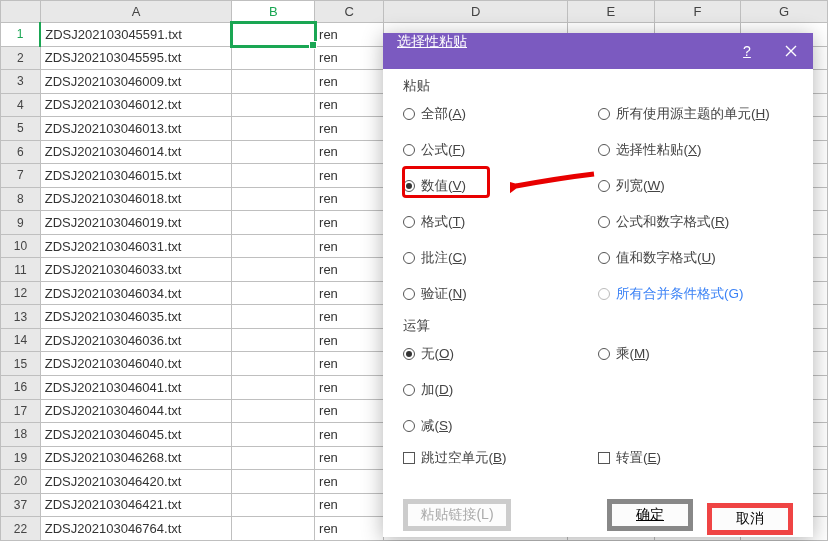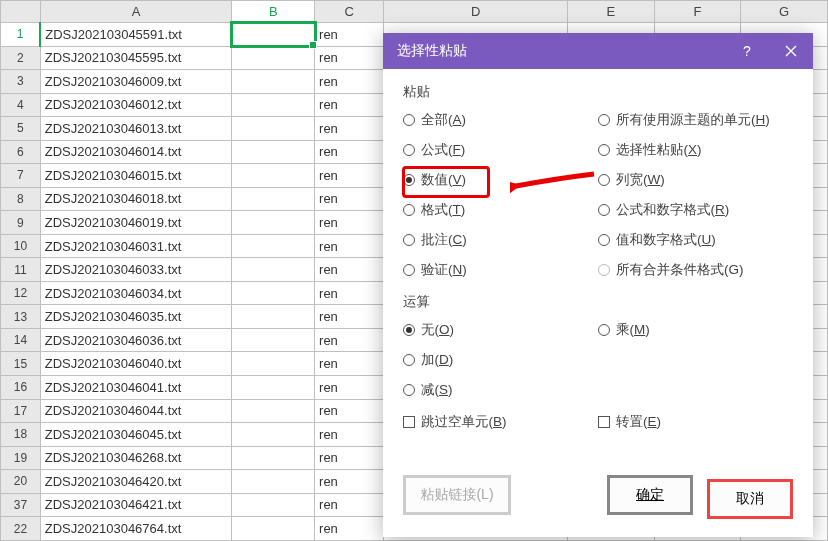--- a/index.html
+++ b/index.html
@@ -17,39 +17,39 @@
   .colD { width: 180px; }
   .colE { width: 85px; }
   .colF { width: 85px; }
   .colG { width: 85px; }
   .sel { outline: 3px solid #1aa653; outline-offset: -1px; position: relative; }
   .sel::after { content: ""; position: absolute; right: -3px; bottom: -3px; width: 6px; height: 6px; background: #1aa653; border: 1px solid #fff; }
   .sheet th.col.activeCol { background: #fff; border-bottom: 2px solid #1aa653; color: #1aa653; }
   .sheet th.row.activeRow { background: #fff; border-right: 2px solid #1aa653; color: #1aa653; }
 
   .dialog { position: absolute; left: 383px; top: 33px; width: 430px; height: 504px; background: #fff; box-shadow: 0 3px 20px rgba(0,0,0,.3); display: flex; flex-direction: column; }
-  .titlebar { height: 36px; background: #7b5ac0; color: #fff; display: flex; align-items: center; padding-left: 14px; font-size: 14px; }
+  .titlebar { height: 36px; background: #7b5ac0; color: #fff; display: flex; align-items: flex-start; padding-left: 14px; font-size: 14px; text-decoration: underline; }
   .titlebar .spacer { flex: 1; }
   .titlebar .tb-btn { width: 44px; height: 36px; display: flex; align-items: center; justify-content: center; cursor: pointer; }
-  .dlgbody { flex: 1; padding: 14px 20px 0 20px; color: #444; }
+  .dlgbody { flex: 1; padding: 8px 20px 0 20px; color: #444; }
   .group-title { font-size: 13.5px; margin-bottom: 10px; }
   .group { display: flex; margin-bottom: 14px; }
-  .col-left, .col-right { flex: 1; display: flex; flex-direction: column; gap: 12px; }
+  .col-left, .col-right { flex: 1; display: flex; flex-direction: column; gap: 18px; }
   .opt { display: flex; align-items: center; gap: 6px; font-size: 13.5px; cursor: pointer; }
-  .opt.dis { color: #404040; }
+  .opt.dis { color: #3b82f6; }
   .radio { width: 12px; height: 12px; border: 1px solid #555; border-radius: 50%; display: inline-flex; align-items: center; justify-content: center; flex-shrink: 0; }
   .opt.dis .radio { border-color: #bbb; }
   .radio.checked::after { content: ""; width: 6px; height: 6px; background: #333; border-radius: 50%; }
   .chk { width: 12px; height: 12px; border: 1px solid #555; display: inline-block; flex-shrink: 0; }
   .ul { text-decoration: underline; }
   .highlight { position: absolute; border: 3px solid #e80000; border-radius: 4px; pointer-events: none; }
   .hl-values { left: 402px; top: 166px; width: 88px; height: 32px; }
   .arrow { position: absolute; left: 510px; top: 168px; pointer-events: none; }
   .dlgfoot { padding: 14px 20px 18px 20px; display: flex; align-items: center; gap: 14px; }
-  .btn { height: 40px; border: 3px solid #ef4444; background: #fcfcfc; display: flex; align-items: center; justify-content: center; font-size: 14px; cursor: pointer; }
+  .btn { height: 32px; border: 5px solid #ef4444; background: #fcfcfc; display: flex; align-items: center; justify-content: center; font-size: 14px; cursor: pointer; }
   .btn.paste-link { width: 108px; color: #aaa; border-color: #ccc; }
   .btn.ok { width: 86px; border-color: #888; text-decoration: underline; }
   .btn.cancel { width: 86px; margin-top: 8px; }
   .footspacer { flex: 1; }
 </style>
 </head>
 <body>
 
 <table class="sheet">
   <thead>

